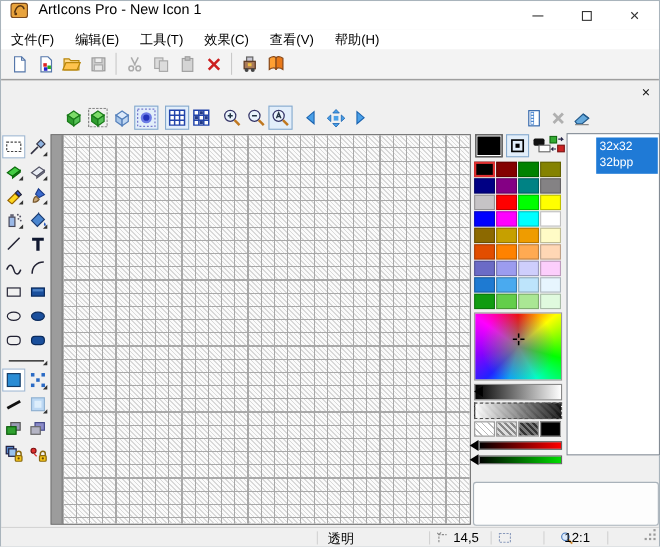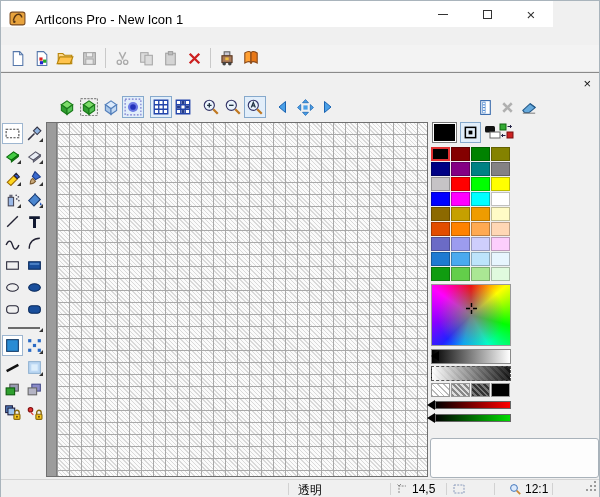--- a/index.html
+++ b/index.html
@@ -1,19 +1,19 @@
 <!DOCTYPE html>
 <html><head>
 <meta charset="utf-8">
 <style>
   html,body{margin:0;padding:0;}
   body{width:600px;height:497px;position:relative;font-family:"Liberation Sans",sans-serif;background:#fff;overflow:hidden;}
   .window{position:absolute;inset:0;border:1px solid #a9b4bc;box-sizing:border-box;background:#f0f0f0;}
   
-  .titlebar{position:absolute;left:0;top:0;width:552px;height:26px;background:#fff;display:flex;align-items:flex-end;}
+  .titlebar{position:absolute;left:0;top:0;width:598px;height:26px;background:#fff;display:flex;align-items:flex-start;}
   .app-icon{width:17px;height:17px;margin-left:8px;flex:0 0 auto;}
   .title-text{font-size:13px;color:#000;margin-left:9px;white-space:nowrap;}
   .win-controls{position:absolute;right:0;top:0;height:26px;display:flex;}
   .win-btn{width:44px;height:26px;display:flex;align-items:center;justify-content:center;color:#333;}
   .ctrl-min i{display:block;width:10px;height:0;border-top:1px solid #333;}
   .ctrl-max i{display:block;width:9px;height:9px;border:1px solid #333;box-sizing:border-box;}
   .ctrl-close{font-size:15px;line-height:1;}
   
   .menubar{position:absolute;left:0;top:26px;width:598px;height:18px;background:#fff;display:flex;align-items:center;padding-left:9px;box-sizing:border-box;}
   .menu-item{font-size:12px;color:#000;margin-right:19px;white-space:nowrap;}
@@ -97,20 +97,28 @@
       <span class="win-btn ctrl-min">
           <i></i>
         </span>
       <span class="win-btn ctrl-max">
           <i></i>
         </span>
       <span class="win-btn ctrl-close">×</span>
     </div>
   </div>
 
+  <div class="menubar">
+    <span class="menu-item">文件(F)</span>
+    <span class="menu-item">编辑(E)</span>
+    <span class="menu-item">工具(T)</span>
+    <span class="menu-item">效果(C)</span>
+    <span class="menu-item">查看(V)</span>
+    <span class="menu-item">帮助(H)</span>
+  </div>
 
   <div class="toolbar1">
     <span class="tbtn">
         <svg width="17" height="17" viewBox="0 0 16 16">
           <path d="M4 1.5h6l3 3v10H4z" fill="#fff" stroke="#5577aa"></path>
           <path d="M10 1.5v3h3" fill="none" stroke="#5577aa"></path>
         </svg>
       </span>
     <span class="tbtn">
         <svg width="17" height="17" viewBox="0 0 16 16">
@@ -537,20 +545,26 @@
     <span class="pat pat1"></span>
     <span class="pat pat2"></span>
     <span class="pat pat3"></span>
     <span class="pat pat4"></span>
   </div>
   <div class="rg-bar red-bar"></div>
   <span class="bar-marker mk-red"></span>
   <div class="rg-bar green-bar"></div>
   <span class="bar-marker mk-green"></span>
 
+  <div class="format-list">
+    <div class="format-item">
+      <div>32x32</div>
+      <div>32bpp</div>
+    </div>
+  </div>
 
   <div class="preview-panel"></div>
 
   <div class="statusbar">
     <span class="sb-sep" style="left:287px;"></span>
     <span class="sb-text" style="left:297px;">透明</span>
     <span class="sb-sep" style="left:389px;"></span>
     <span class="sb-ico" style="left:396px;"><svg width="12" height="12" viewBox="0 0 12 12">
           <path d="M2 10V3h7" fill="none" stroke="#888" stroke-dasharray="2 1.2"></path>
           <path d="M2 3l2-2M2 3L0.5 1.5" stroke="#888"></path>
@@ -558,21 +572,21 @@
     <span class="sb-text" style="left:411px;">14,5</span>
     <span class="sb-sep" style="left:445px;"></span>
     <span class="sb-ico" style="left:452px;"><svg width="13" height="12" viewBox="0 0 13 12">
           <rect x="1" y="2" width="10" height="8" fill="none" stroke="#8899bb" stroke-dasharray="2 1.2"></rect>
         </svg></span>
     <span class="sb-sep" style="left:493px;"></span>
     <span class="sb-ico" style="left:508px;"><svg width="13" height="13" viewBox="0 0 13 13">
           <circle cx="5" cy="5" r="3.4" fill="#dceafc" stroke="#4477bb"></circle>
           <path d="M7.7 7.7l3.5 3.5" stroke="#cc8833" stroke-width="1.8"></path>
         </svg></span>
-    <span class="sb-text" style="left:524px;">12:1</span>
+    <span class="sb-text" style="left:512px;">12:1</span>
     <span class="sb-sep" style="left:551px;"></span>
     <span class="grip"><svg width="12" height="12" viewBox="0 0 12 12">
           <g fill="#9a9a9a">
             <rect x="9" y="1" width="2" height="2"></rect>
             <rect x="9" y="5" width="2" height="2"></rect>
             <rect x="5" y="5" width="2" height="2"></rect>
             <rect x="9" y="9" width="2" height="2"></rect>
             <rect x="5" y="9" width="2" height="2"></rect>
             <rect x="1" y="9" width="2" height="2"></rect>
           </g>

